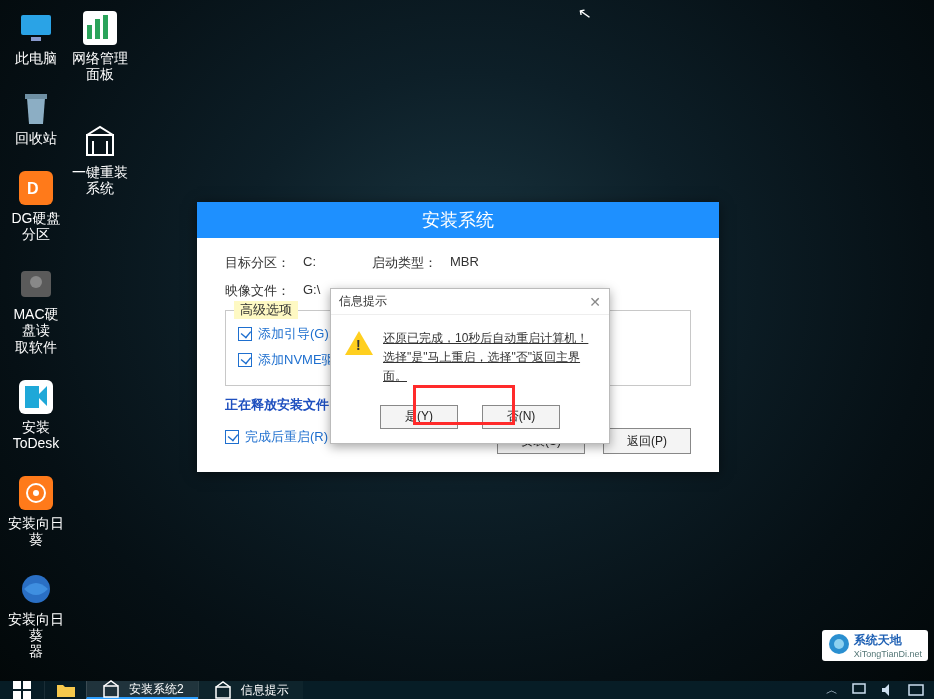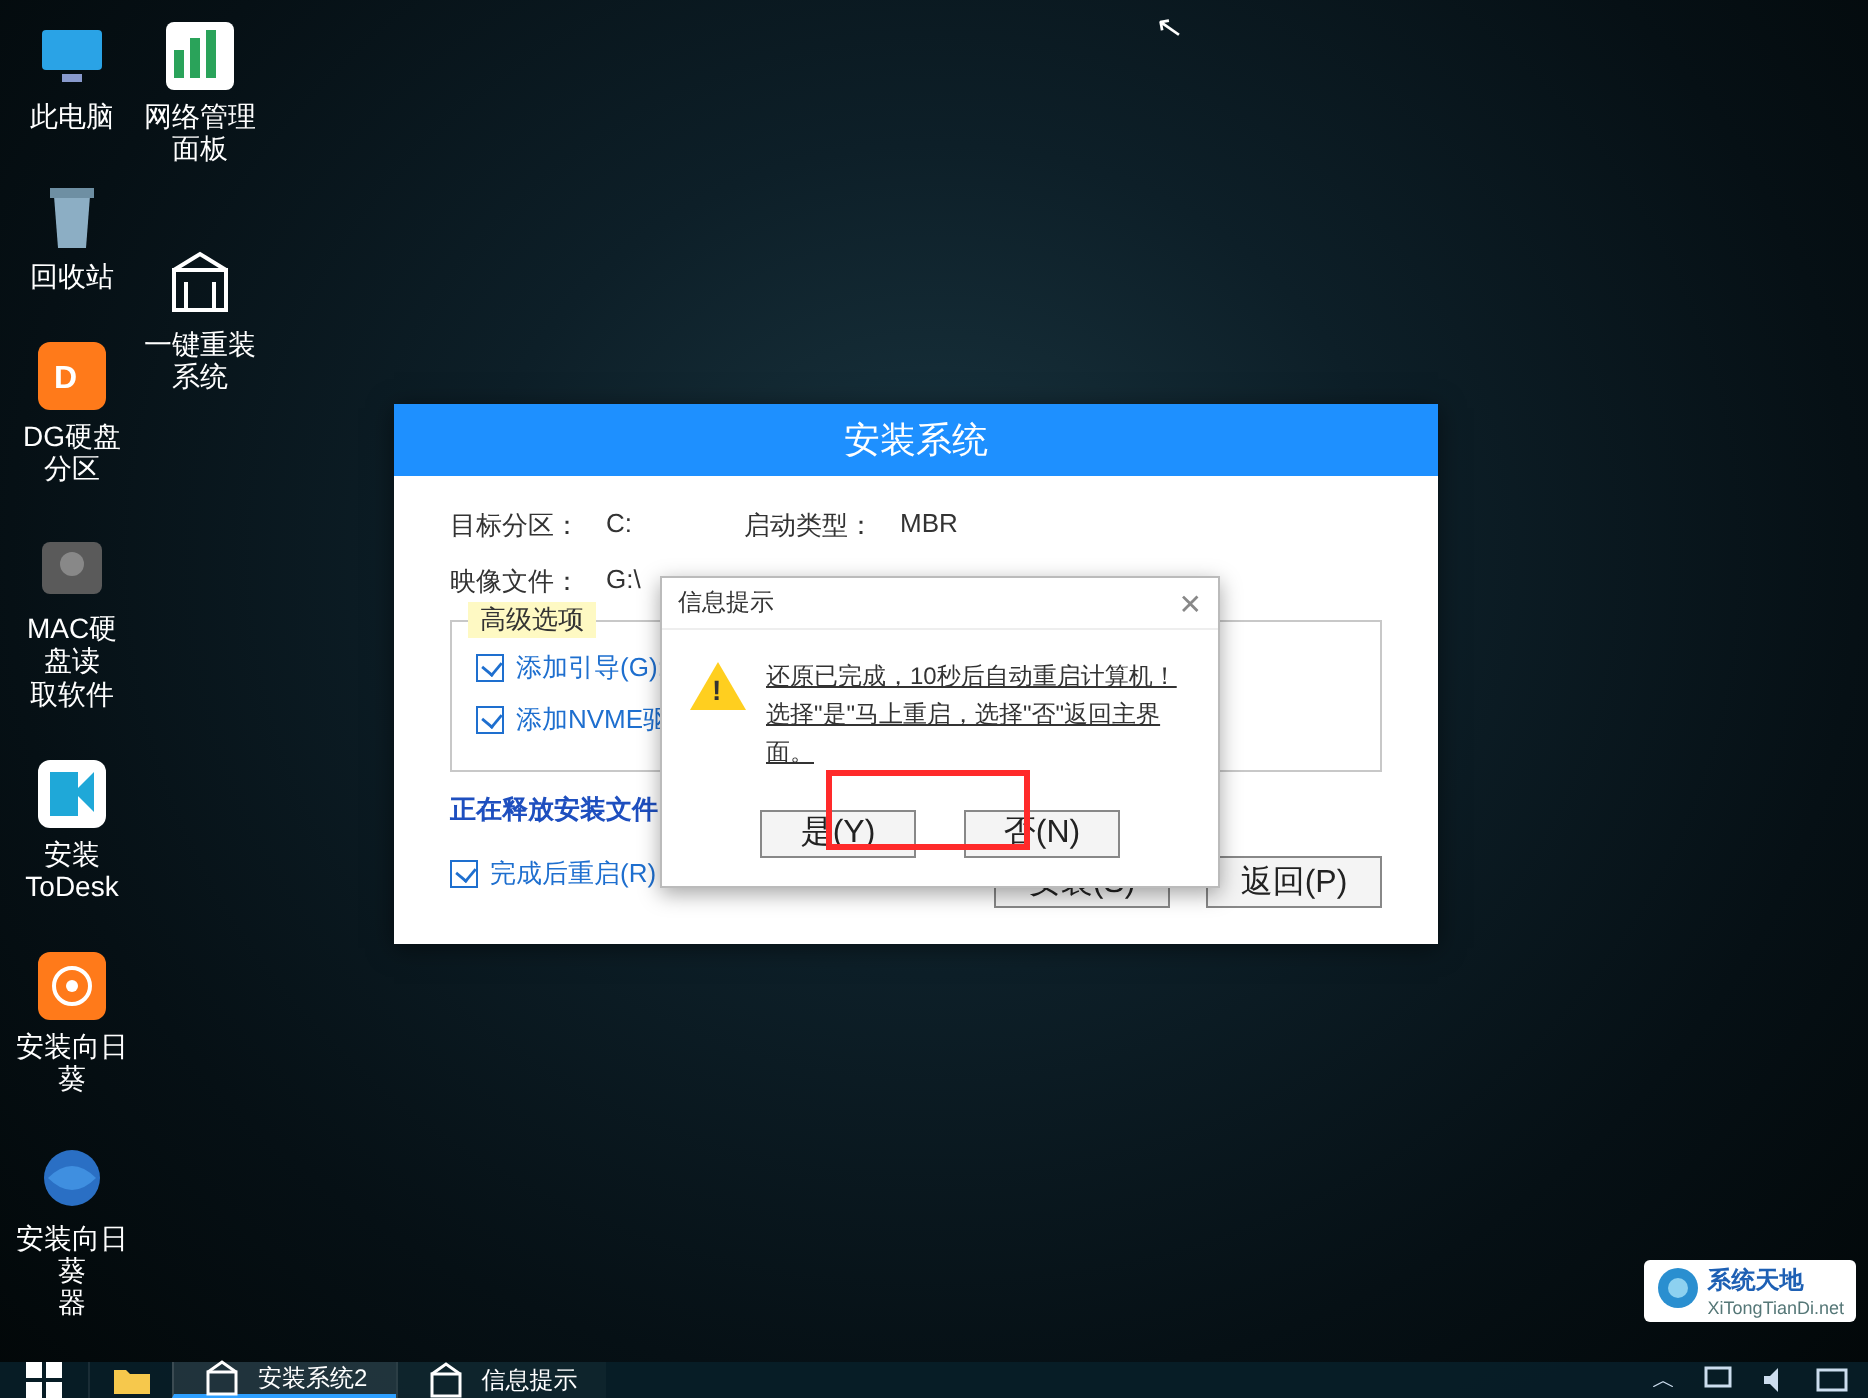--- a/index.html
+++ b/index.html
@@ -42,21 +42,21 @@
   .cb { display:flex; align-items:center; gap:6px; margin: 4px 0; font-size:13px; color:#1e6fcf; }
   .cb .box { width:14px; height:14px; border:1px solid #1e6fcf; background:#fff; position:relative; }
   .cb .box::after { content:""; position:absolute; left:2px; top:-1px; width:8px; height:10px; border:solid #1e6fcf; border-width:0 2px 2px 0; transform:rotate(40deg) scale(.7); }
 
   .blue-bold { color:#1e4fbf; font-weight:bold; font-size:13px; margin-top:10px; }
   .input-box { border:1px solid #888; height:22px; width:80px; background:#fff; display:inline-block; vertical-align:middle; }
 
   .btnrow { display:flex; justify-content:flex-end; gap:18px; margin-top:8px; }
   .winbtn {
     border:1px solid #888; background:#f4f4f4; width:88px; height:26px;
-    display:flex; align-items:center; justify-content:center; font-size:16px; color:#222;
+    display:flex; align-items:center; justify-content:center; font-size:12px; color:#222;
   }
 
   .modal {
     position:absolute; left:330px; top:288px; width:280px; background:#fff;
     border:1px solid #bbb; box-shadow: 0 3px 10px rgba(0,0,0,.35); color:#333;
   }
   .modal .mtitle { display:flex; justify-content:space-between; align-items:center;
     padding:4px 8px; font-size:12px; background:#fff; border-bottom:1px solid #eee; }
   .modal .mclose { color:#888; font-size:14px; }
   .modal .mbody { display:flex; gap:10px; padding:14px 14px 6px 14px; align-items:flex-start;text-decoration:underline; }

